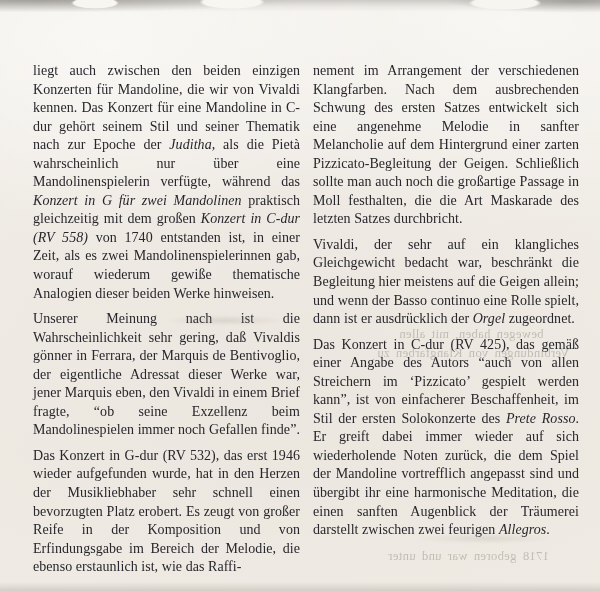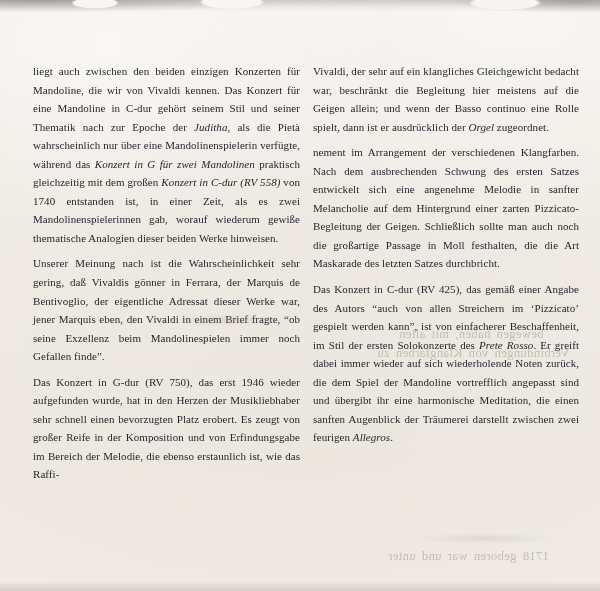--- a/index.html
+++ b/index.html
@@ -30,21 +30,21 @@
       radial-gradient(60% 120% at 6% 0%,  rgba(110,106,100,.45), rgba(110,106,100,0) 70%),
       radial-gradient(30% 110% at 96% 8%, rgba(95,92,87,.40),  rgba(95,92,87,0) 72%),
       linear-gradient(to bottom, rgba(125,121,114,.34) 0%, rgba(150,146,139,.14) 42%, rgba(150,146,139,0) 80%);
   }
   .bottom-edge{
     position:absolute;bottom:0;left:0;width:600px;height:9px;
     background:linear-gradient(to top, rgba(146,141,133,.30), rgba(146,141,133,0));
   }
   .col{
     position:absolute;top:62px;
-    font-size:11px;line-height:18.55px;
+    font-size:14px;line-height:18.55px;
     text-align:justify;text-justify:inter-word;
     letter-spacing:.05px;
   }
   .col-left{left:33px;width:267px;}
   .col-right{left:313px;width:266px;}
   .col p{margin:0 0 7px 0;}
   .bd{font-weight:normal;}
   .it{font-style:italic;}
   
   .ghost{
@@ -80,26 +80,26 @@
 
 <div class="paper"></div>
 
 <div class="top-edge"></div>
 
 <div class="page">
 
   <div class="col col-left">
     <p><span>liegt auch zwischen den beiden einzigen Konzerten für Mandoline, die wir von Vivaldi kennen. Das Konzert für eine Mandoline in C-dur gehört seinem Stil und seiner Thematik nach zur Epoche der </span><span class="it">Juditha,</span><span> als die Pietà wahrscheinlich nur über eine Mandolinenspielerin verfügte, während das </span><span class="it">Konzert in G für zwei Mandolinen</span><span> praktisch gleichzeitig mit dem großen </span><span class="it">Konzert in C-dur (RV 558)</span><span> von 1740 entstanden ist, in einer Zeit, als es zwei Mandolinenspielerinnen gab, worauf wiederum gewiße thematische Analogien dieser beiden Werke hinweisen.</span></p>
     <p><span>Unserer Meinung nach ist die Wahrscheinlichkeit sehr gering, daß Vivaldis gönner in Ferrara, der Marquis de Bentivoglio, der eigentliche Adressat dieser Werke war, jener Marquis eben, den Vivaldi in einem Brief fragte, “ob seine Exzellenz beim Mandolinespielen immer noch Gefallen finde”.</span></p>
-    <p><span>Das </span><span class="bd">Konzert in G-dur (RV 750),</span><span> das erst 1946 wieder aufgefunden wurde, hat in den Herzen der Musikliebhaber sehr schnell einen bevorzugten Platz erobert. Es zeugt von großer Reife in der Komposition und von Erfindungsgabe im Bereich der Melodie, die ebenso erstaunlich ist, wie das Raffi-</span></p>
+    <p><span>Das </span><span class="bd">Konzert in G-dur (RV 532),</span><span> das erst 1946 wieder aufgefunden wurde, hat in den Herzen der Musikliebhaber sehr schnell einen bevorzugten Platz erobert. Es zeugt von großer Reife in der Komposition und von Erfindungsgabe im Bereich der Melodie, die ebenso erstaunlich ist, wie das Raffi-</span></p>
   </div>
 
   <div class="col col-right">
+    <p><span>nement im Arrangement der verschiedenen Klangfarben. Nach dem ausbrechenden Schwung des ersten Satzes entwickelt sich eine angenehme Melodie in sanfter Melancholie auf dem Hintergrund einer zarten Pizzicato-Begleitung der Geigen. Schließlich sollte man auch noch die großartige Passage in Moll festhalten, die die Art Maskarade des letzten Satzes durchbricht.</span></p>
     <p><span>Vivaldi, der sehr auf ein klangliches Gleichgewicht bedacht war, beschränkt die Begleitung hier meistens auf die Geigen allein; und wenn der Basso continuo eine Rolle spielt, dann ist er ausdrücklich der </span><span class="it">Orgel</span><span> zugeordnet.</span></p>
-    <p><span>nement im Arrangement der verschiedenen Klangfarben. Nach dem ausbrechenden Schwung des ersten Satzes entwickelt sich eine angenehme Melodie in sanfter Melancholie auf dem Hintergrund einer zarten Pizzicato-Begleitung der Geigen. Schließlich sollte man auch noch die großartige Passage in Moll festhalten, die die Art Maskarade des letzten Satzes durchbricht.</span></p>
     <p><span>Das </span><span class="bd">Konzert in C-dur (RV 425),</span><span> das gemäß einer Angabe des Autors “auch von allen Streichern im ‘Pizzicato’ gespielt werden kann”, ist von einfacherer Beschaffenheit, im Stil der ersten Solokonzerte des </span><span class="it">Prete Rosso</span><span>. Er greift dabei immer wieder auf sich wiederholende Noten zurück, die dem Spiel der Mandoline vortrefflich angepasst sind und übergibt ihr eine harmonische Meditation, die einen sanften Augenblick der Träumerei darstellt zwischen zwei feurigen </span><span class="it">Allegros</span><span>.</span></p>
   </div>
 
   <span class="ghost ghost-1">bewegen haben, mit allen</span>
   <span class="ghost ghost-2">Verbindungen von Klangfarben zu</span>
   <span class="ghost ghost-3">1718 geboren war und unter</span>
 
   <div class="smudge smudge-1"></div>
   <div class="smudge smudge-2"></div>
 

